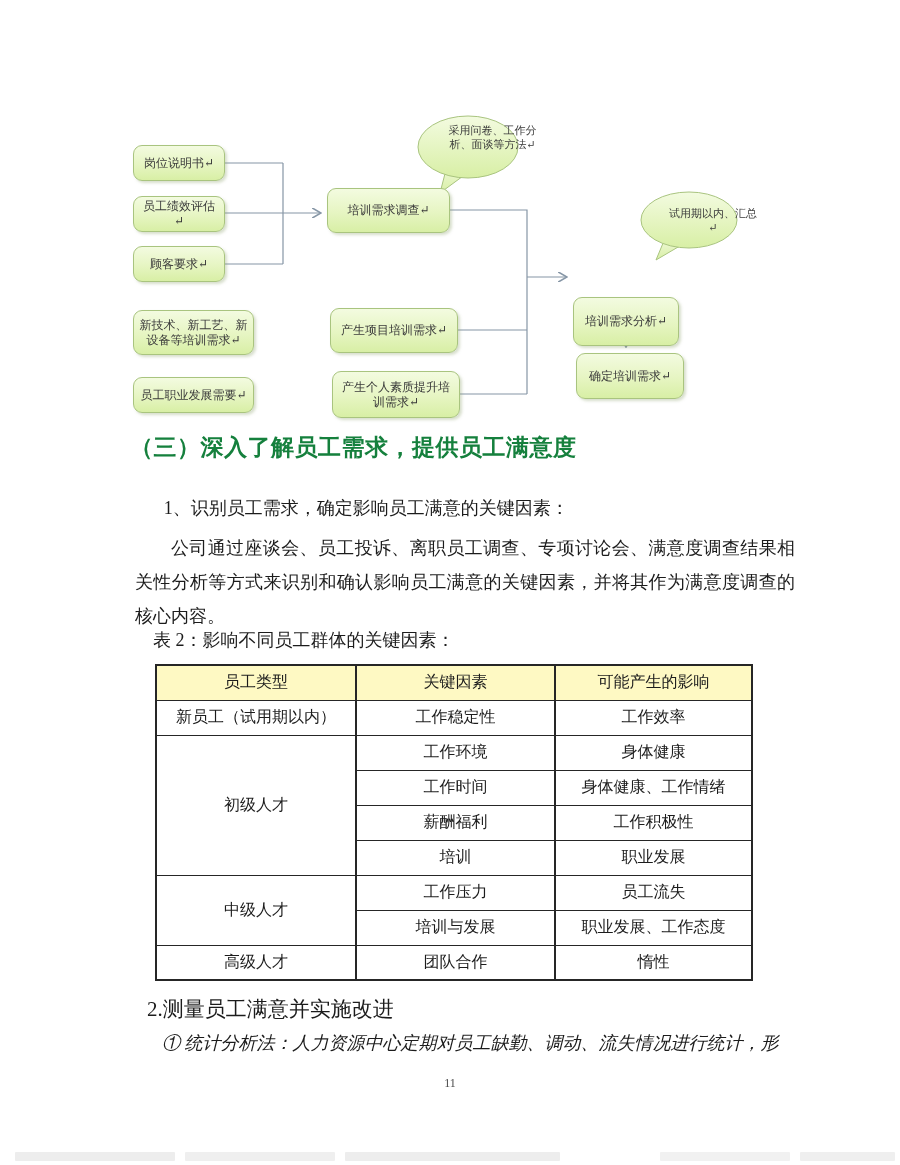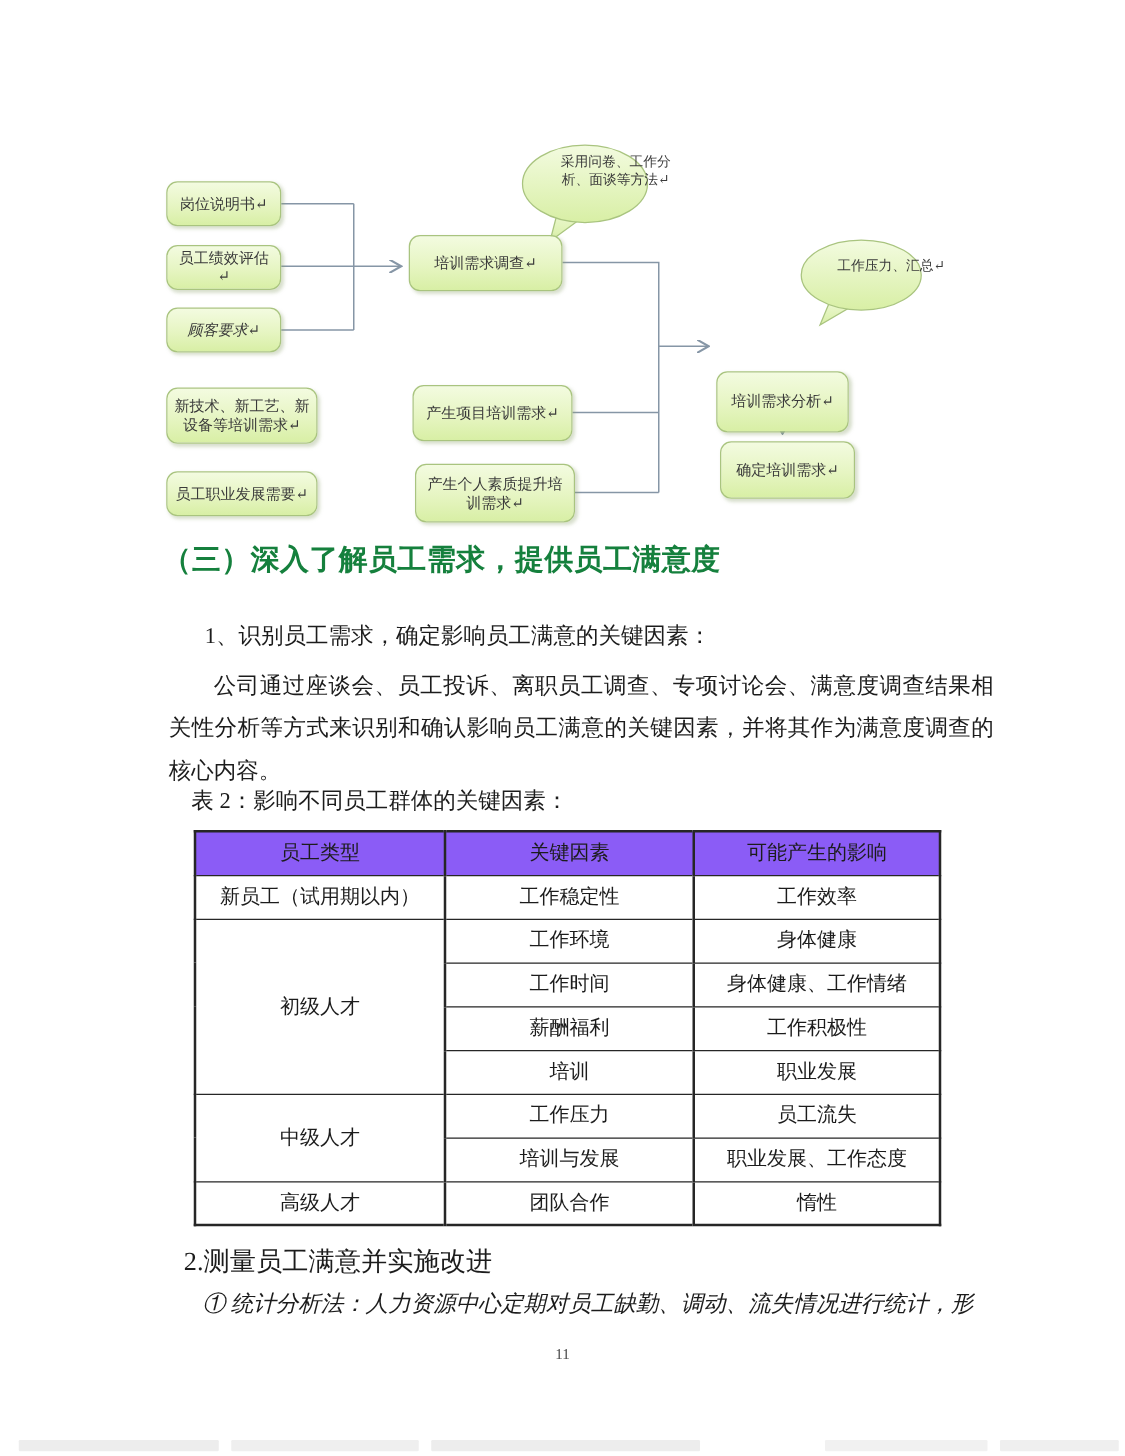--- a/index.html
+++ b/index.html
@@ -13,21 +13,21 @@
     position:absolute;
     display:flex; align-items:center; justify-content:center; text-align:center;
     background:linear-gradient(180deg,#f3fbe0 0%,#e6f5c2 55%,#d8efa5 100%);
     border:1px solid #a9c47f; border-radius:9px;
     box-shadow:2px 2px 3px rgba(140,160,110,.35);
     font-size:12px; line-height:15px; color:#3a3a3a;
     padding:2px 5px;
   }
   #fcb1 { left:133px; top:145px; width:92px;  height:36px; }
   #fcb2 { left:133px; top:196px; width:92px;  height:36px; }
-  #fcb3 { left:133px; top:246px; width:92px;  height:36px;font-style:italic; }
+  #fcb3 { left:133px; top:246px; width:92px;  height:36px; }
   #fcb4 { left:133px; top:310px; width:121px; height:45px; }
   #fcb5 { left:133px; top:377px; width:121px; height:36px; }
   #fcb6 { left:327px; top:188px; width:123px; height:45px; }
   #fcb7 { left:330px; top:308px; width:128px; height:45px; }
   #fcb8 { left:332px; top:371px; width:128px; height:47px; }
   #fcb9 { left:573px; top:253px; width:106px; height:49px;margin-top:44px; }
   #fcb10{ left:576px; top:353px; width:108px; height:46px; }
   .fc-bubble-text {
     position:absolute; text-align:center;
     font-size:11px; line-height:14px; color:#3a3a3a;margin-left:24px;
@@ -51,21 +51,21 @@
   .line-item3 { position:absolute; left:135px; top:1031px; width:676px; font-size:18px; text-indent:1.5em;font-style:italic; }
 
   
   .kf-table-wrap { position:absolute; left:155px; top:664px; }
   .kf-table { border-collapse:collapse; table-layout:fixed; width:596px; border:2px solid #262626; }
   .kf-table th, .kf-table td {
     border:1px solid #262626; height:35px;
     text-align:center; vertical-align:middle;
     font-size:16px; font-weight:normal; color:#1c1c1c; padding:0 4px;
   }
-  .kf-table th { background:#8b5cf6; }
+  .kf-table th { background:#fef9c3; }
   .kf-table .vsep { border-left-width:2px; }
 
   
   .page-number { position:absolute; left:0; top:1076px; width:100%; text-align:center; font-size:12px; color:#4a4a4a; }
   .artifact-strip { position:absolute; top:1152px; height:9px; background:#ededed; border-radius:1px; }
   .as1 { left:15px;  width:160px; }
   .as2 { left:185px; width:150px; background:#efefef; }
   .as3 { left:345px; width:215px; }
   .as4 { left:660px; width:130px; background:#f1f1f1; }
   .as5 { left:800px; width:95px;  background:#efefef; }
@@ -106,21 +106,21 @@
   <div class="fc-box" id="fcb3">顾客要求↵</div>
   <div class="fc-box" id="fcb4">新技术、新工艺、新设备等培训需求↵</div>
   <div class="fc-box" id="fcb5">员工职业发展需要↵</div>
   <div class="fc-box" id="fcb6">培训需求调查↵</div>
   <div class="fc-box" id="fcb7">产生项目培训需求↵</div>
   <div class="fc-box" id="fcb8">产生个人素质提升培训需求↵</div>
   <div class="fc-box" id="fcb9">培训需求分析↵</div>
   <div class="fc-box" id="fcb10">确定培训需求↵</div>
 
   <div class="fc-bubble-text" id="fbt1">采用问卷、工作分析、面谈等方法↵</div>
-  <div class="fc-bubble-text" id="fbt2">工作压力、汇总↵</div>
+  <div class="fc-bubble-text" id="fbt2">试用期以内、汇总↵</div>
 
   <div class="heading">（三）深入了解员工需求，提供员工满意度</div>
   <div class="line-item1">1、识别员工需求，确定影响员工满意的关键因素：</div>
   <div class="para">公司通过座谈会、员工投诉、离职员工调查、专项讨论会、满意度调查结果相关性分析等方式来识别和确认影响员工满意的关键因素，并将其作为满意度调查的核心内容。</div>
   <div class="table-caption">表 2：影响不同员工群体的关键因素：</div>
 
   <div class="kf-table-wrap">
     <table class="kf-table">
       <colgroup>
           <col style="width:200px">

